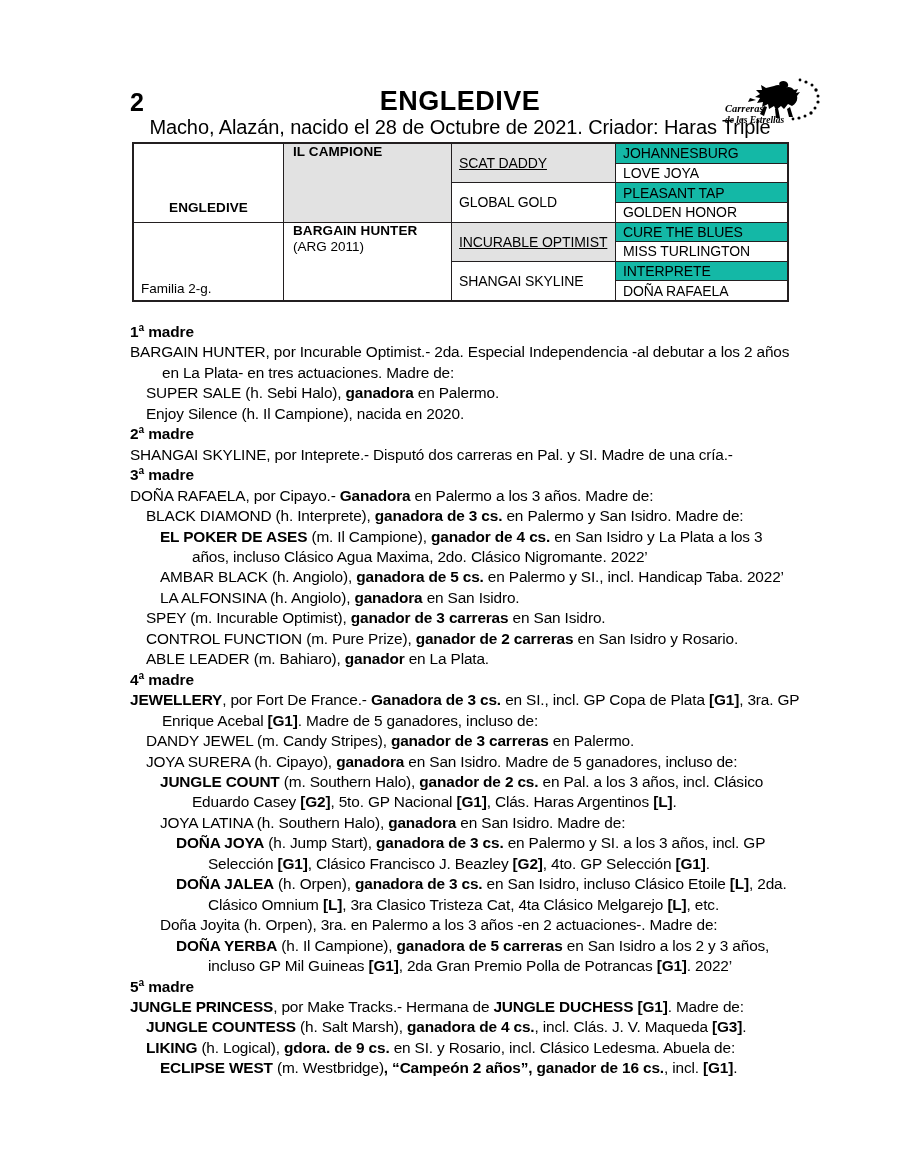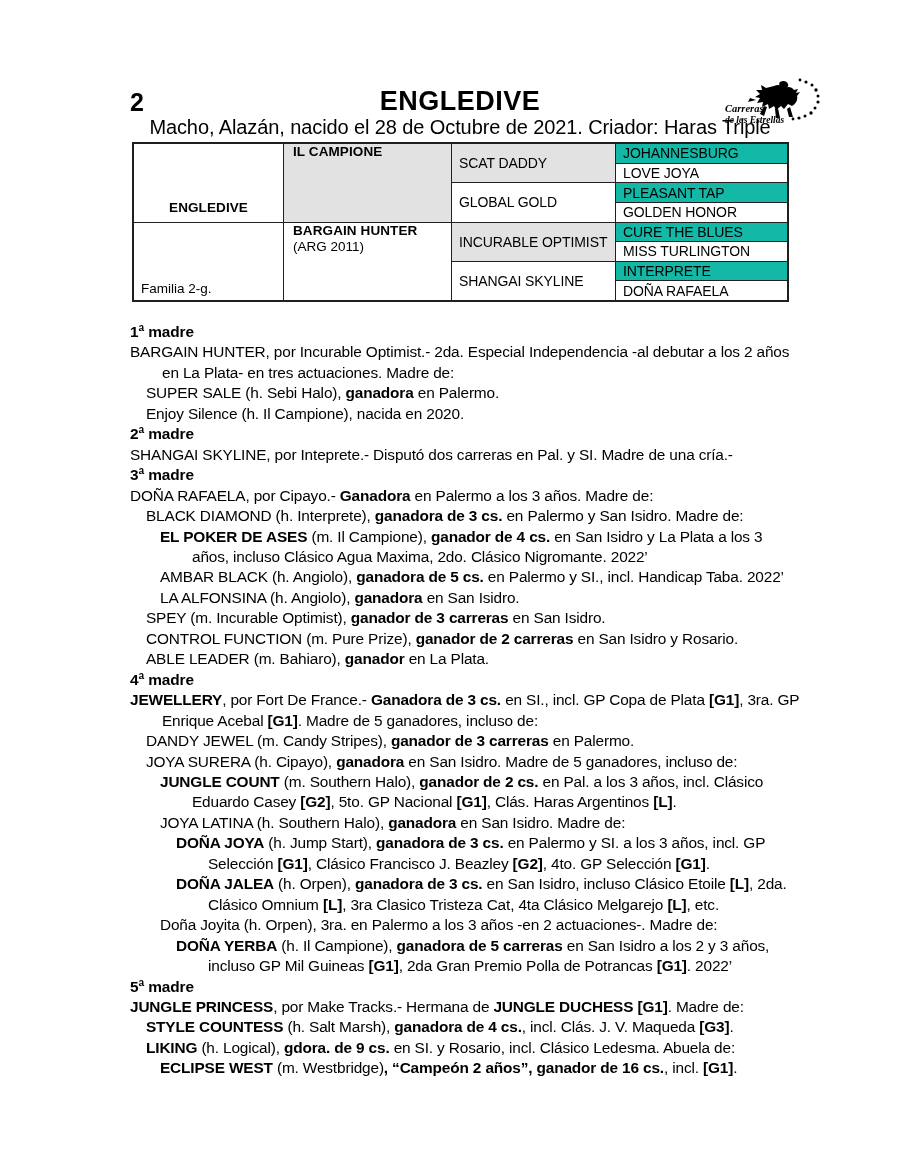--- a/index.html
+++ b/index.html
@@ -143,21 +143,21 @@
     flex-direction: column;
   }
   .g3-cell {
     flex: 1 1 25%;
     display: flex;
     align-items: center;
     padding-left: 7px;
     font-size: 14px;
     letter-spacing: -0.1px;
   }
-  .g3-cell.shaded { background: #e2e2e2; }
+  .g3-cell.shaded { background: #e2e2e2; text-decoration: underline; }
   .g3-cell.sep { border-bottom: 1.2px solid #231f20; }
 
   .col-ggparents {
     flex: 1 1 auto;
     display: flex;
     flex-direction: column;
   }
   .g4-cell {
     flex: 1 1 12.5%;
     display: flex;
@@ -297,18 +297,18 @@
       <div class="para hang1">DANDY JEWEL (m. Candy Stripes), <b>ganador de 3 carreras</b> en Palermo.</div>
       <div class="para hang1">JOYA SURERA (h. Cipayo), <b>ganadora</b> en San Isidro. Madre de 5 ganadores, incluso de:</div>
       <div class="para hang2"><b>JUNGLE COUNT</b> (m. Southern Halo), <b>ganador de 2 cs.</b> en Pal. a los 3 años, incl. Clásico Eduardo Casey <b>[G2]</b>, 5to. GP Nacional <b>[G1]</b>, Clás. Haras Argentinos <b>[L]</b>.</div>
       <div class="para hang2">JOYA LATINA (h. Southern Halo), <b>ganadora</b> en San Isidro. Madre de:</div>
       <div class="para hang3"><b>DOÑA JOYA</b> (h. Jump Start), <b>ganadora de 3 cs.</b> en Palermo y SI. a los 3 años, incl. GP Selección <b>[G1]</b>, Clásico Francisco J. Beazley <b>[G2]</b>, 4to. GP Selección <b>[G1]</b>.</div>
       <div class="para hang3"><b>DOÑA JALEA</b> (h. Orpen), <b>ganadora de 3 cs.</b> en San Isidro, incluso Clásico Etoile <b>[L]</b>, 2da. Clásico Omnium <b>[L]</b>, 3ra Clasico Tristeza Cat, 4ta Clásico Melgarejo <b>[L]</b>, etc.</div>
       <div class="para hang2">Doña Joyita (h. Orpen), 3ra. en Palermo a los 3 años -en 2 actuaciones-. Madre de:</div>
       <div class="para hang3"><b>DOÑA YERBA</b> (h. Il Campione), <b>ganadora de 5 carreras</b> en San Isidro a los 2 y 3 años, incluso GP Mil Guineas <b>[G1]</b>, 2da Gran Premio Polla de Potrancas <b>[G1]</b>. 2022’</div>
       <div class="gen-heading">5ª madre</div>
       <div class="para hang0"><b>JUNGLE PRINCESS</b>, por Make Tracks.- Hermana de <b>JUNGLE DUCHESS [G1]</b>. Madre de:</div>
-      <div class="para hang1"><b>STYLE COUNTESS</b> (h. Salt Marsh), <b>ganadora de 4 cs.</b>, incl. Clás. J. V. Maqueda <b>[G3]</b>.</div>
+      <div class="para hang1"><b>JUNGLE COUNTESS</b> (h. Salt Marsh), <b>ganadora de 4 cs.</b>, incl. Clás. J. V. Maqueda <b>[G3]</b>.</div>
       <div class="para hang1"><b>LIKING</b> (h. Logical), <b>gdora. de 9 cs.</b> en SI. y Rosario, incl. Clásico Ledesma. Abuela de:</div>
       <div class="para hang2"><b>ECLIPSE WEST</b> (m. Westbridge)<b>, “Campeón 2 años”, ganador de 16 cs.</b>, incl. <b>[G1]</b>.</div>
     </div>
 
 </div>
 
 </body></html>

